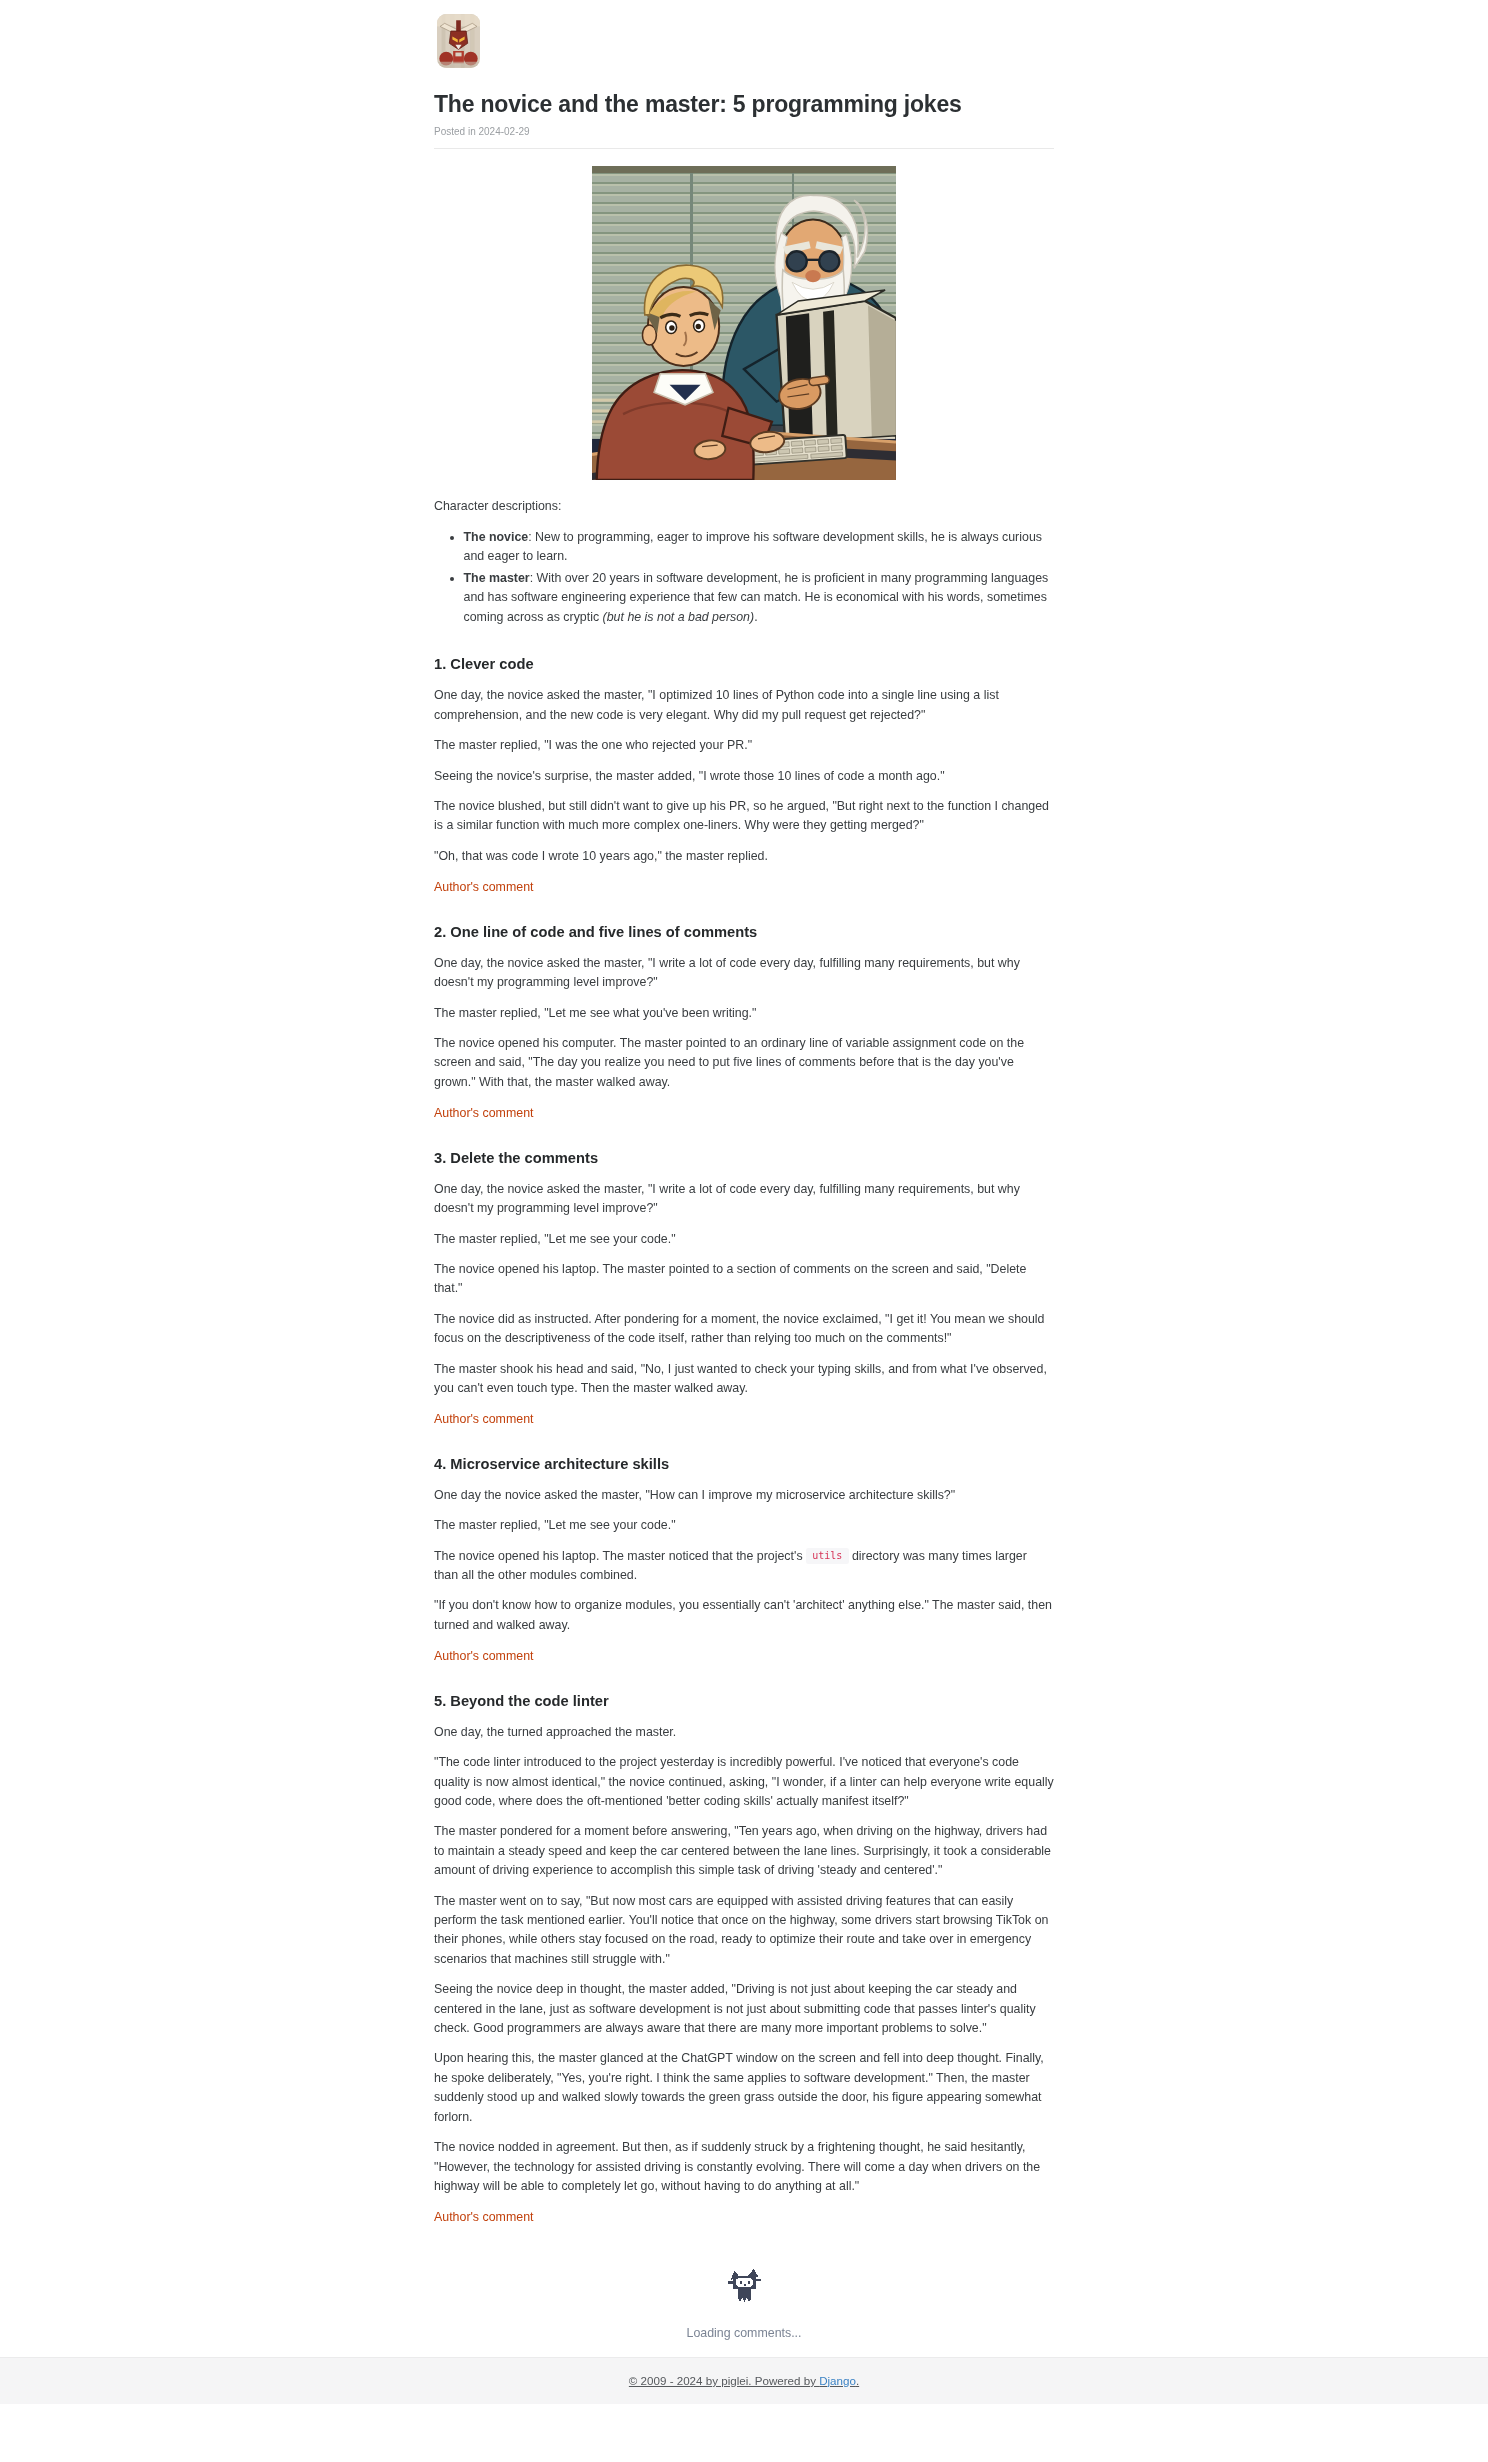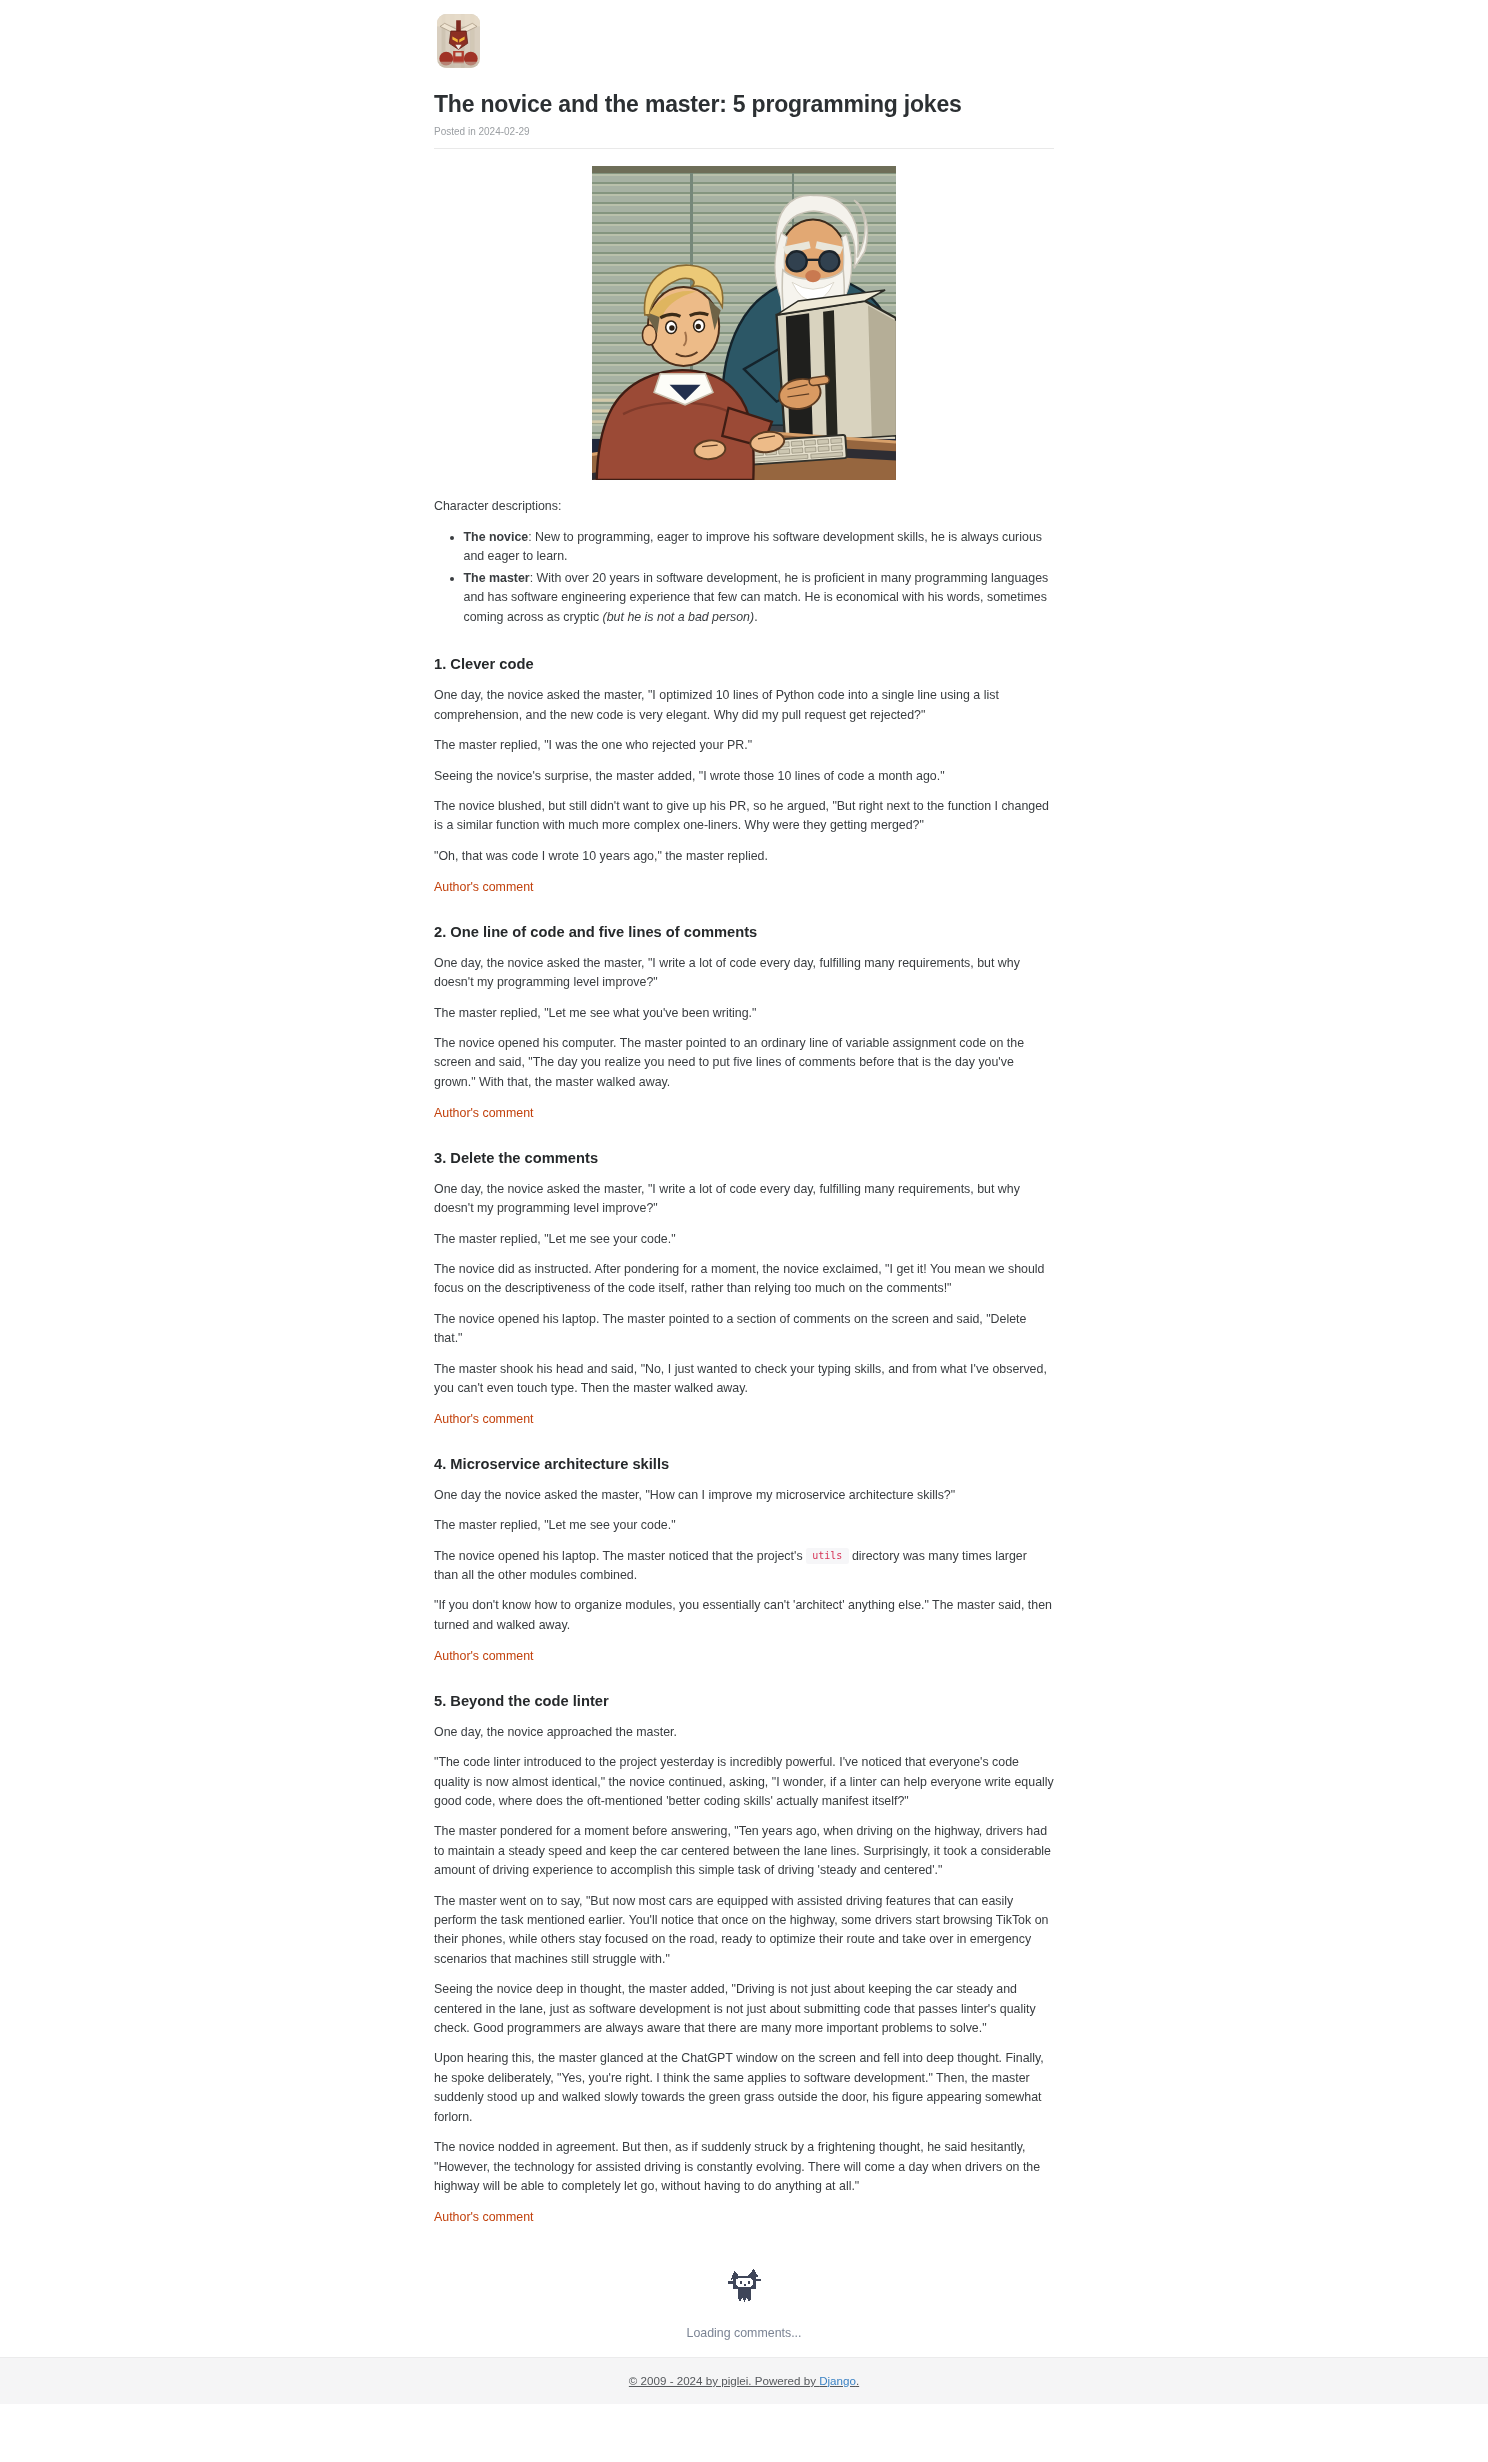--- a/index.html
+++ b/index.html
@@ -212,40 +212,40 @@
     <p>The master replied, "Let me see what you've been writing."</p>
     <p>The novice opened his computer. The master pointed to an ordinary line of variable assignment code on the screen and said, "The day you realize you need to put five lines of comments before that is the day you've grown." With that, the master walked away.</p>
     <div class="comment-row"><a class="comment-link">Author's comment</a></div>
   </section>
 
   
   <section>
     <h2 class="sec-heading">3. Delete the comments</h2>
     <p>One day, the novice asked the master, "I write a lot of code every day, fulfilling many requirements, but why doesn't my programming level improve?"</p>
     <p>The master replied, "Let me see your code."</p>
+    <p>The novice opened his laptop. The master pointed to a section of comments on the screen and said, "Delete that."</p>
     <p>The novice did as instructed. After pondering for a moment, the novice exclaimed, "I get it! You mean we should focus on the descriptiveness of the code itself, rather than relying too much on the comments!"</p>
-    <p>The novice opened his laptop. The master pointed to a section of comments on the screen and said, "Delete that."</p>
     <p>The master shook his head and said, "No, I just wanted to check your typing skills, and from what I've observed, you can't even touch type. Then the master walked away.</p>
     <div class="comment-row"><a class="comment-link">Author's comment</a></div>
   </section>
 
   
   <section>
     <h2 class="sec-heading">4. Microservice architecture skills</h2>
     <p>One day the novice asked the master, "How can I improve my microservice architecture skills?"</p>
     <p>The master replied, "Let me see your code."</p>
     <p><span>The novice opened his laptop. The master noticed that the project's </span><code class="inline-code">utils</code><span> directory was many times larger than all the other modules combined.</span></p>
     <p>"If you don't know how to organize modules, you essentially can't 'architect' anything else." The master said, then turned and walked away.</p>
     <div class="comment-row"><a class="comment-link">Author's comment</a></div>
   </section>
 
   
   <section>
     <h2 class="sec-heading">5. Beyond the code linter</h2>
-    <p>One day, the novice approached the master.</p>
+    <p>One day, the turned approached the master.</p>
     <p>"The code linter introduced to the project yesterday is incredibly powerful. I've noticed that everyone's code quality is now almost identical," the novice continued, asking, "I wonder, if a linter can help everyone write equally good code, where does the oft-mentioned 'better coding skills' actually manifest itself?"</p>
     <p>The master pondered for a moment before answering, "Ten years ago, when driving on the highway, drivers had to maintain a steady speed and keep the car centered between the lane lines. Surprisingly, it took a considerable amount of driving experience to accomplish this simple task of driving 'steady and centered'."</p>
     <p>The master went on to say, "But now most cars are equipped with assisted driving features that can easily perform the task mentioned earlier. You'll notice that once on the highway, some drivers start browsing TikTok on their phones, while others stay focused on the road, ready to optimize their route and take over in emergency scenarios that machines still struggle with."</p>
     <p>Seeing the novice deep in thought, the master added, "Driving is not just about keeping the car steady and centered in the lane, just as software development is not just about submitting code that passes linter's quality check. Good programmers are always aware that there are many more important problems to solve."</p>
     <p>Upon hearing this, the master glanced at the ChatGPT window on the screen and fell into deep thought. Finally, he spoke deliberately, "Yes, you're right. I think the same applies to software development." Then, the master suddenly stood up and walked slowly towards the green grass outside the door, his figure appearing somewhat forlorn.</p>
     <p>The novice nodded in agreement. But then, as if suddenly struck by a frightening thought, he said hesitantly, "However, the technology for assisted driving is constantly evolving. There will come a day when drivers on the highway will be able to completely let go, without having to do anything at all."</p>
     <div class="comment-row"><a class="comment-link">Author's comment</a></div>
   </section>
 
   

